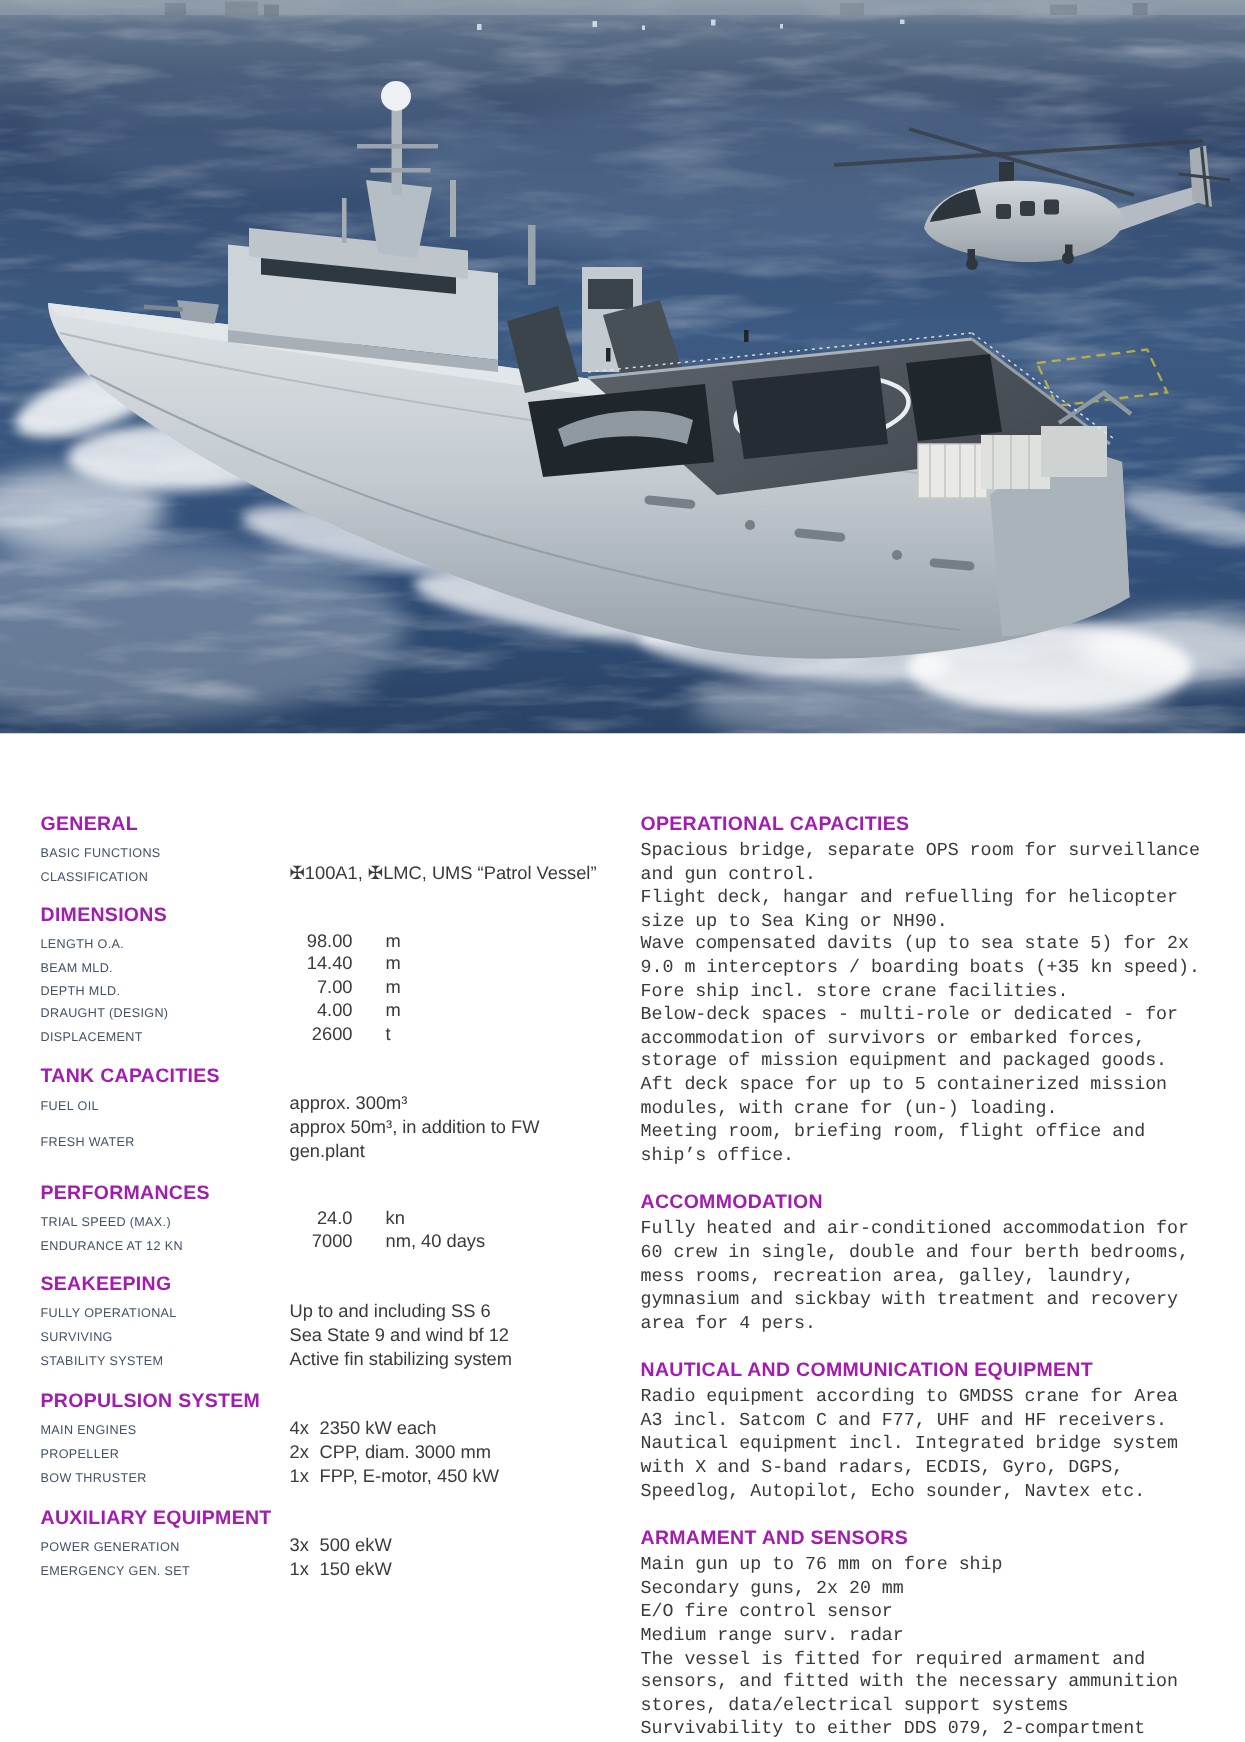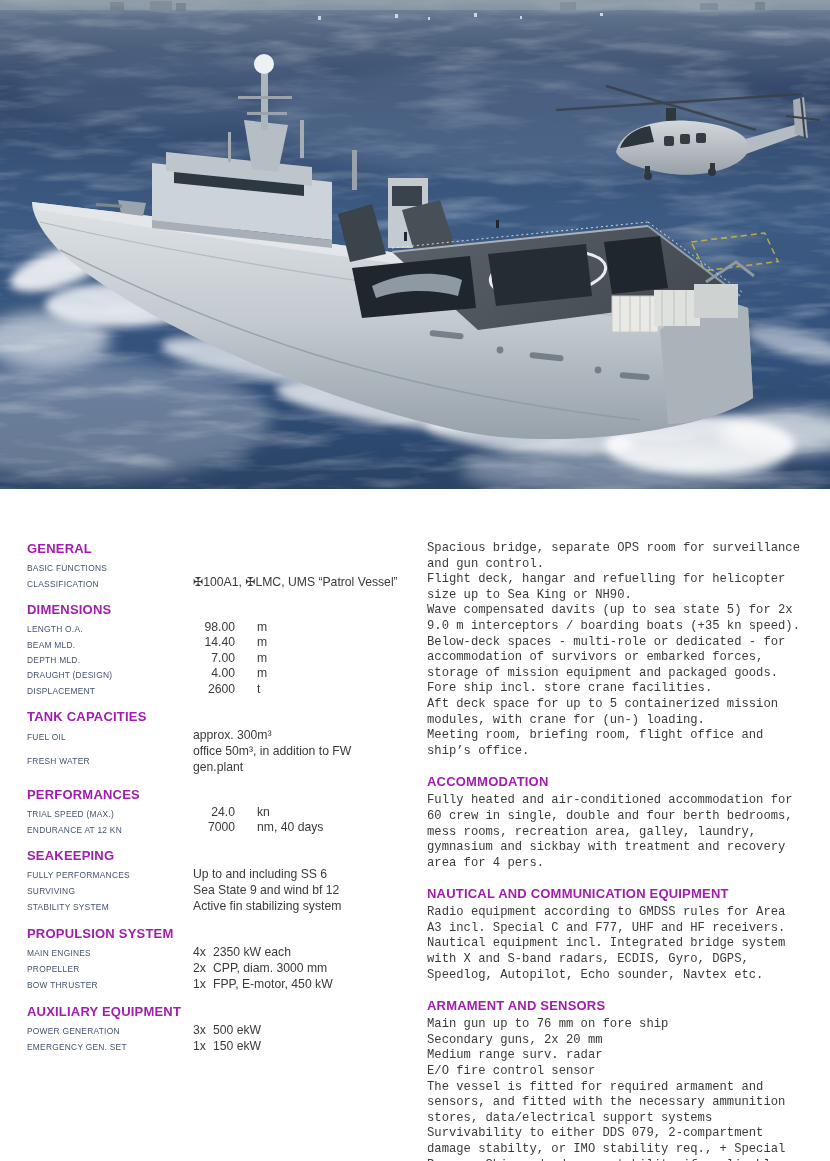--- a/index.html
+++ b/index.html
@@ -264,36 +264,36 @@
         <div class="val"><span class="num">2600</span><span class="unit">t</span></div>
       </div>
 
       <h2>TANK CAPACITIES</h2>
       <div class="row">
         <div class="lbl">FUEL OIL</div>
         <div class="val">approx. 300m³</div>
       </div>
       <div class="row">
         <div class="lbl">FRESH WATER</div>
-        <div class="val">office 50m³, in addition to FW gen.plant</div>
+        <div class="val">approx 50m³, in addition to FW gen.plant</div>
       </div>
 
       <h2>PERFORMANCES</h2>
       <div class="row dimrow">
         <div class="lbl">TRIAL SPEED (MAX.)</div>
         <div class="val"><span class="num">24.0</span><span class="unit">kn</span></div>
       </div>
       <div class="row dimrow">
         <div class="lbl">ENDURANCE AT 12 KN</div>
         <div class="val"><span class="num">7000</span><span class="unit">nm, 40 days</span></div>
       </div>
 
       <h2>SEAKEEPING</h2>
       <div class="row">
-        <div class="lbl">FULLY PERFORMANCES</div>
+        <div class="lbl">FULLY OPERATIONAL</div>
         <div class="val">Up to and including SS 6</div>
       </div>
       <div class="row">
         <div class="lbl">SURVIVING</div>
         <div class="val">Sea State 9 and wind bf 12</div>
       </div>
       <div class="row">
         <div class="lbl">STABILITY SYSTEM</div>
         <div class="val">Active fin stabilizing system</div>
       </div>
@@ -318,39 +318,40 @@
         <div class="val"><span class="qty">3x</span><span>500 ekW</span></div>
       </div>
       <div class="row">
         <div class="lbl">EMERGENCY GEN. SET</div>
         <div class="val"><span class="qty">1x</span><span>150 ekW</span></div>
       </div>
     </div>
 
     <div class="col-right">
 
+      <h3>OPERATIONAL CAPACITIES</h3>
       <div class="para">Spacious bridge, separate OPS room for surveillance and gun control.</div>
       <div class="para">Flight deck, hangar and refuelling for helicopter size up to Sea King or NH90.</div>
       <div class="para">Wave compensated davits (up to sea state 5) for 2x 9.0 m interceptors / boarding boats (+35 kn speed).</div>
+      <div class="para">Fore ship incl. store crane facilities.</div>
       <div class="para">Below-deck spaces  - multi-role or dedicated - for accommodation of survivors or embarked forces, storage of mission equipment and packaged goods.</div>
-      <div class="para">Fore ship incl. store crane facilities.</div>
       <div class="para">Aft deck space for up to 5 containerized mission modules, with crane for (un-) loading.</div>
       <div class="para">Meeting room, briefing room, flight office and ship’s office.</div>
 
       <h3>ACCOMMODATION</h3>
       <div class="para">Fully heated and air-conditioned accommodation for 60 crew in single, double and four berth bedrooms, mess rooms, recreation area, galley, laundry, gymnasium and sickbay with treatment and recovery area for 4 pers.</div>
 
       <h3>NAUTICAL AND COMMUNICATION EQUIPMENT</h3>
-      <div class="para">Radio equipment according to GMDSS rules for Area A3 incl. Special C and F77, UHF and HF receivers.</div>
+      <div class="para">Radio equipment according to GMDSS crane for Area A3 incl. Satcom C and F77, UHF and HF receivers.</div>
       <div class="para">Nautical equipment incl. Integrated bridge system with X and S-band radars, ECDIS, Gyro, DGPS, Speedlog, Autopilot, Echo sounder, Navtex etc.</div>
 
       <h3>ARMAMENT AND SENSORS</h3>
       <div class="para">Main gun up to 76 mm on fore ship</div>
       <div class="para">Secondary guns, 2x 20 mm</div>
+      <div class="para">E/O fire control sensor</div>
       <div class="para">Medium range surv. radar</div>
-      <div class="para">E/O fire control sensor</div>
       <div class="para">The vessel is fitted for required armament and sensors, and fitted with the necessary ammunition stores, data/electrical support systems</div>
 
       <div class="para">Survivability to either DDS 079, 2-compartment damage stabilty, or IMO stability req., + Special Purpose Ship-code damage stability if applicable.</div>
       <div class="para">Main engines and generator sets distributed over 2 separate engine rooms.</div>
     </div>
   </div>
 </div>
 
 </body></html>

